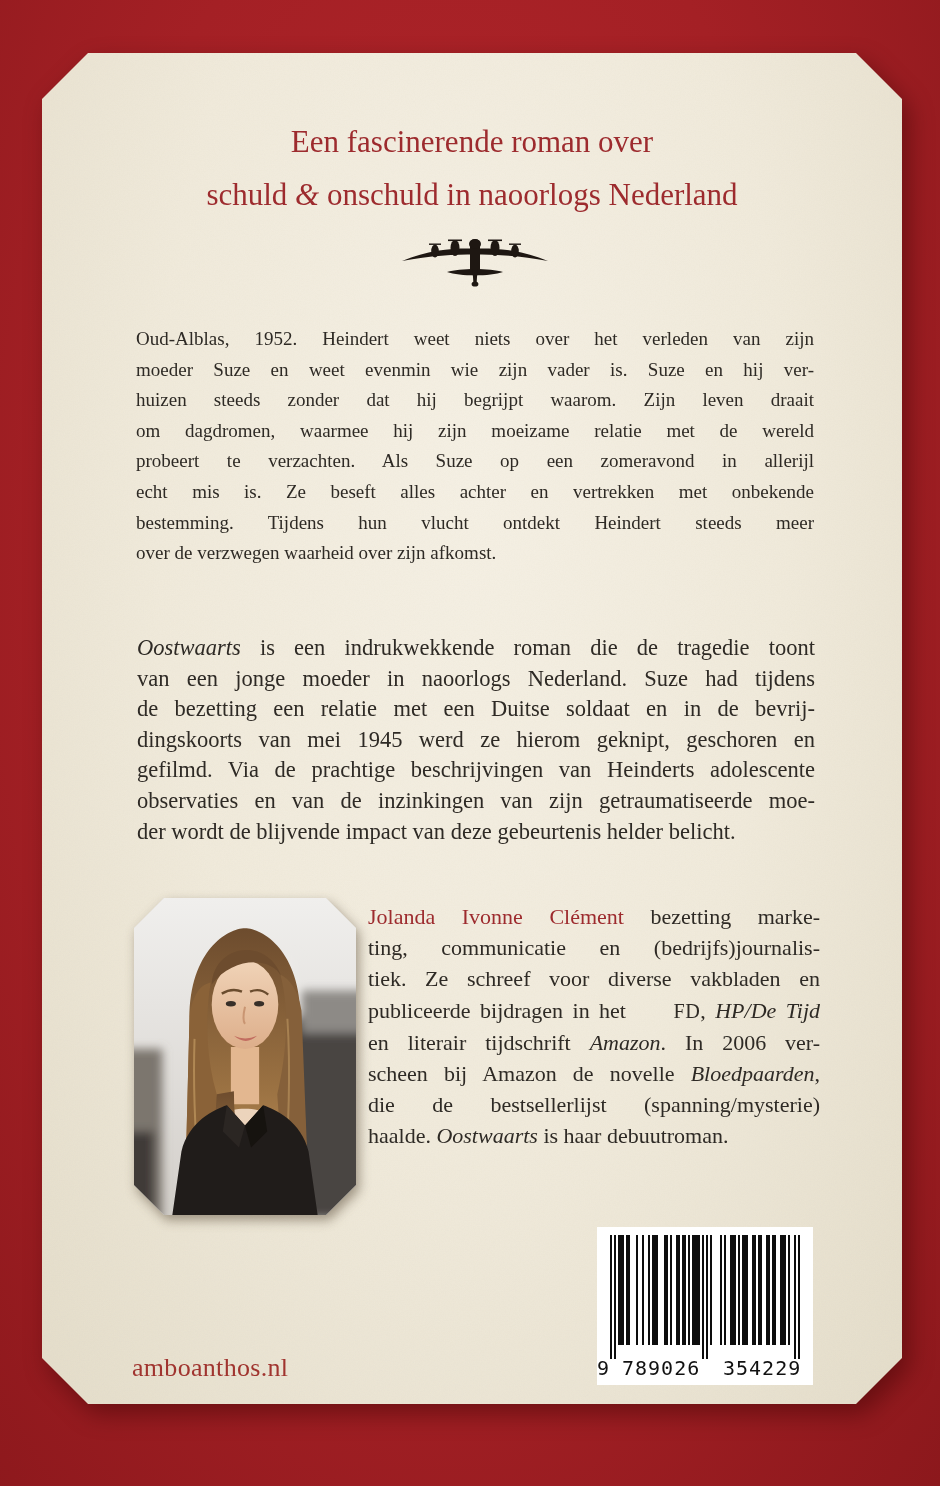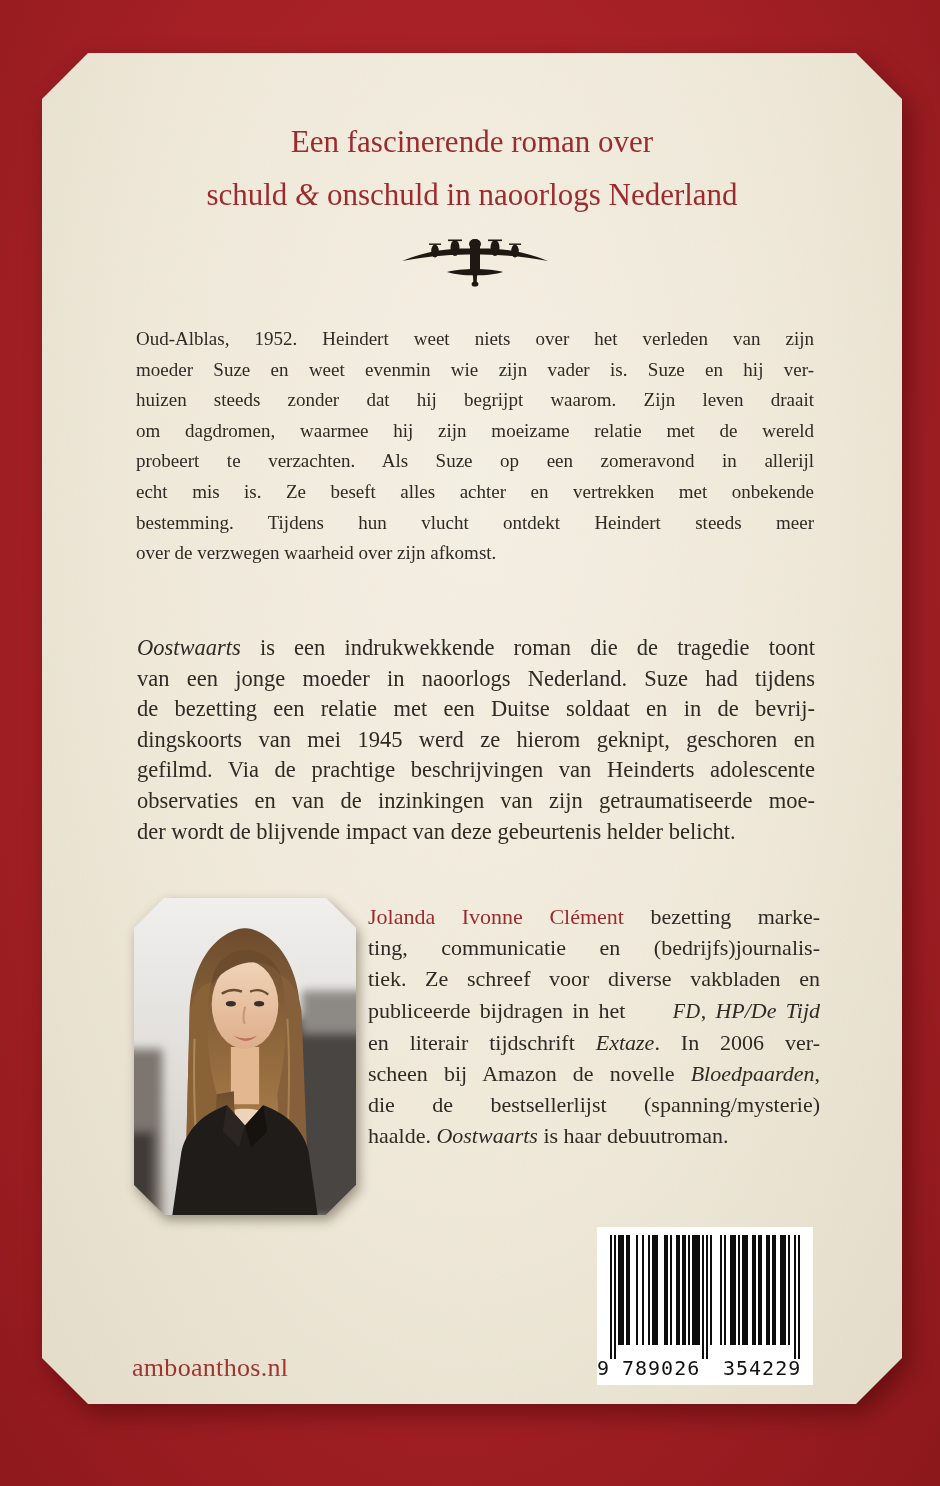--- a/index.html
+++ b/index.html
@@ -33,21 +33,21 @@
 
   
   .textblock{position:absolute;color:#2e2a25;}
   .textblock .line{white-space:nowrap;text-align:justify;text-align-last:justify;}
   .textblock .line.last{text-align-last:left;}
   .syn1{left:94px;top:271px;width:678px;font-size:19px;line-height:30.6px;}
   .syn2{left:95px;top:580px;width:678px;font-size:22.5px;line-height:30.6px;}
   .bio-text{left:326px;top:848px;width:452px;font-size:22px;line-height:31.2px;}
 
   .it{font-style:italic;}
-  .sc{font-style:italic;font-variant:small-caps;font-size:0.92em;letter-spacing:0.5px;margin-left:38px;}
+  .sc{font-variant:small-caps;font-size:0.92em;letter-spacing:0.5px;margin-left:38px;}
   .red{color:#9d2b2e;}
 
   
   .photo-wrap{position:absolute;left:92px;top:845px;width:222px;height:317px;
     filter:drop-shadow(3px 5px 6px rgba(60,45,25,0.45));}
   .photo{
     width:100%;height:100%;
     clip-path:polygon(30px 0, calc(100% - 30px) 0, 100% 30px, 100% calc(100% - 30px),
                       calc(100% - 30px) 100%, 30px 100%, 0 calc(100% - 30px), 0 30px);
     background:#ddd9d4;
@@ -190,21 +190,21 @@
             <path d="M128,206 L110,226 L116,248 L132,232 Z" fill="#16130f"></path>
           </svg>
         </div>
       </div>
 
       <div class="textblock bio-text">
           <div class="line"><span class="red">Jolanda Ivonne Clément</span><span> bezetting marke-</span></div>
           <div class="line"><span>ting, communicatie en (bedrijfs)journalis-</span></div>
           <div class="line"><span>tiek. Ze schreef voor diverse vakbladen en</span></div>
           <div class="line"><span>publiceerde bijdragen in het </span><span class="sc">FD</span><span>, </span><span class="it">HP/De Tijd</span></div>
-          <div class="line"><span>en literair tijdschrift </span><span class="it">Extaze</span><span>. In 2006 ver-</span></div>
+          <div class="line"><span>en literair tijdschrift </span><span class="it">Amazon</span><span>. In 2006 ver-</span></div>
           <div class="line"><span>scheen bij Amazon de novelle </span><span class="it">Bloedpaarden</span><span>,</span></div>
           <div class="line"><span>die de bestsellerlijst (spanning/mysterie)</span></div>
           <div class="line last"><span>haalde. </span><span class="it">Oostwaarts</span><span> is haar debuutroman.</span></div>
         </div>
 
       <div class="barcode">
           <div class="bar guard" style="left: 201px;"></div>
           <div class="bar guard" style="left: 197px;"></div>
           <div class="bar" style="left: 191px;"></div>
           <div class="bar" style="left: 187px;"></div>

